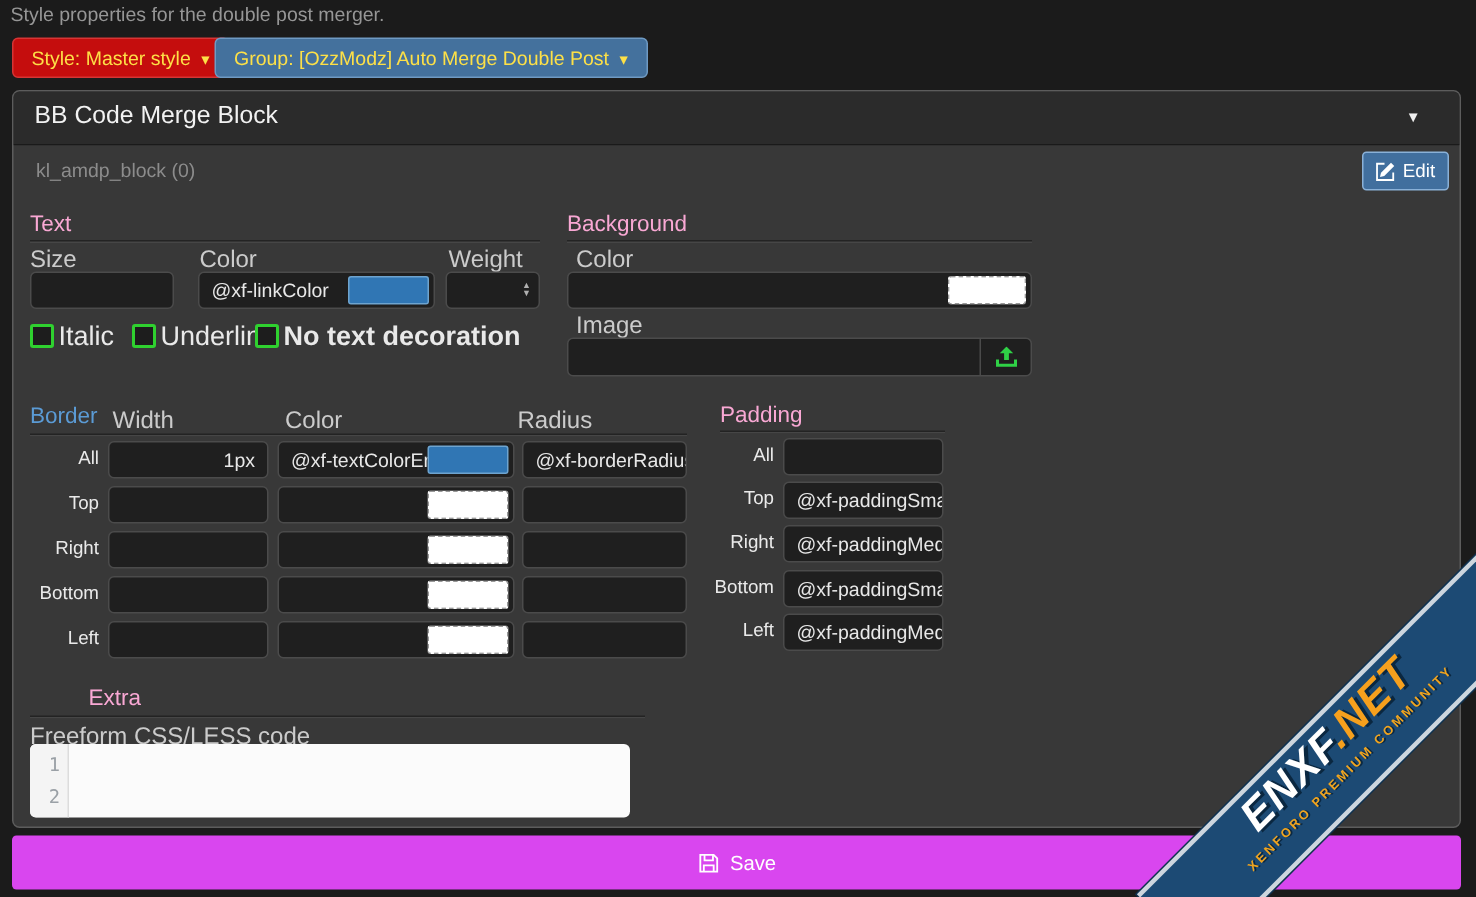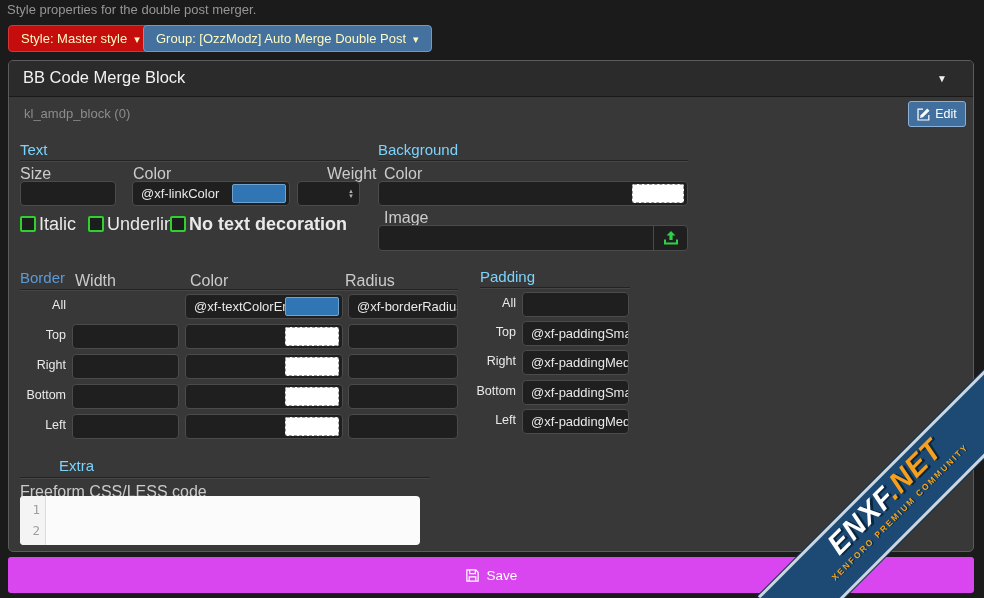--- a/index.html
+++ b/index.html
@@ -3,38 +3,38 @@
 <meta charset="utf-8">
 <style>
   html,body{margin:0;padding:0;}
   body{width:984px;height:598px;overflow:hidden;background:#1a1a1a;
        font-family:"Liberation Sans", sans-serif;-webkit-font-smoothing:antialiased;}
   .stage{position:relative;width:984px;height:598px;background:#1b1b1b;overflow:hidden;}
 
   .hint{position:absolute;left:7px;top:2px;font-size:13px;color:#969696;}
 
   .btn{position:absolute;top:25px;height:27px;line-height:27px;padding:0 12px;border-radius:4px;
-       color:#fef9c3;font-size:13px;white-space:nowrap;cursor:pointer;box-sizing:border-box;}
+       color:#fde047;font-size:13px;white-space:nowrap;cursor:pointer;box-sizing:border-box;}
   .btn .caret{margin-left:7px;font-size:11px;}
   .btn-red{left:8px;background:#c50d0d;border:1px solid #d53535;line-height:25px;}
   .btn-blue{left:143px;background:#44719d;border:1px solid #6f9ac3;line-height:25px;}
 
   .panel{position:absolute;left:8px;top:60px;width:966px;height:492px;background:#383838;
          border:1px solid #5c5c5c;border-radius:5px;box-sizing:border-box;}
   .panel-header{position:absolute;left:9px;top:61px;width:964px;height:36px;background:#2b2b2b;
                 border-bottom:1px solid #1a1a1a;border-radius:4px 4px 0 0;box-sizing:border-box;cursor:pointer;}
   .panel-title{position:absolute;left:14px;top:7px;font-size:16.5px;color:#f2f2f2;}
   .panel-caret{position:absolute;right:26px;top:12px;font-size:10px;color:#f0f0f0;}
 
   .propname{position:absolute;left:24px;top:106px;font-size:13px;color:#8c8c8c;}
   .edit-btn{position:absolute;left:908px;top:101px;width:58px;height:26px;background:#416f9e;
             border:1px solid #8ab1d8;border-radius:3px;box-sizing:border-box;display:flex;align-items:center;
             justify-content:center;gap:5px;color:#fff;font-size:12.5px;cursor:pointer;}
 
-  .h2{position:absolute;font-size:15px;color:#7dd3fc;}
+  .h2{position:absolute;font-size:15px;color:#f9a8d4;}
   .h2.link{color:#5b9bd5;}
   .hr{position:absolute;height:1px;background:#232323;border-bottom:1px solid #464646;}
   .lbl{position:absolute;font-size:16px;color:#cbcbcb;white-space:nowrap;}
   .rowlbl{position:absolute;font-size:12.5px;color:#eaeaea;text-align:right;white-space:nowrap;}
 
   .input{position:absolute;background:#1f1f1f;border:1px solid #4b4b4b;border-radius:4px;height:25px;
          box-sizing:border-box;color:#e8e8e8;font-size:13px;line-height:23px;padding:0 8px;
          white-space:nowrap;overflow:hidden;cursor:text;}
   .input.flex{display:flex;align-items:center;padding:0;}
   .input.flex .val{flex:1;padding:0 8px;overflow:hidden;white-space:nowrap;}
@@ -104,21 +104,21 @@
       <path d="M13.8 8.6V14H2V2.2h5.4V0.7H0.5v14.8h14.8V8.6z"></path>
     </svg>
     <span>Edit</span>
   </div>
 
   <div class="h2" style="left:20px;top:141px;">Text</div>
   <div class="hr" style="left:20px;top:160px;width:340px;"></div>
 
   <div class="lbl" style="left:20px;top:165px;">Size</div>
   <div class="lbl" style="left:133px;top:165px;">Color</div>
-  <div class="lbl" style="left:299px;top:165px;margin-left:28px;">Weight</div>
+  <div class="lbl" style="left:299px;top:165px;">Weight</div>
 
   <div class="input" style="left:20px;top:181px;width:96px;"></div>
   <div class="input flex" style="left:132px;top:181px;width:158px;">
     <span class="val">@xf-linkColor</span>
     <span class="swatch blue"></span>
   </div>
   <div class="input flex" style="left:297px;top:181px;width:63px;">
     <span class="val"></span>
     <span class="spin">
         <span>▲</span>
@@ -153,20 +153,21 @@
     </span>
   </div>
 
   <div class="h2 link" style="left:20px;top:269px;">Border</div>
   <div class="lbl" style="left:75px;top:272px;">Width</div>
   <div class="lbl" style="left:190px;top:272px;">Color</div>
   <div class="lbl" style="left:345px;top:272px;">Radius</div>
   <div class="hr" style="left:20px;top:289px;width:438px;"></div>
 
   <div class="rowlbl" style="left:8px;top:298px;width:58px;">All</div>
+  <div class="input ta-r" style="left:72px;top:294px;width:107px;">1px</div>
   <div class="input flex" style="left:185px;top:294px;width:158px;">
     <span class="val">@xf-textColorEm</span>
     <span class="swatch blue"></span>
   </div>
   <div class="input" style="left:348px;top:294px;width:110px;">@xf-borderRadiusM</div>
 
   <div class="rowlbl" style="left:8px;top:328px;width:58px;">Top</div>
   <div class="input" style="left:72px;top:324px;width:107px;"></div>
   <div class="input flex" style="left:185px;top:324px;width:158px;">
     <span class="val"></span>

